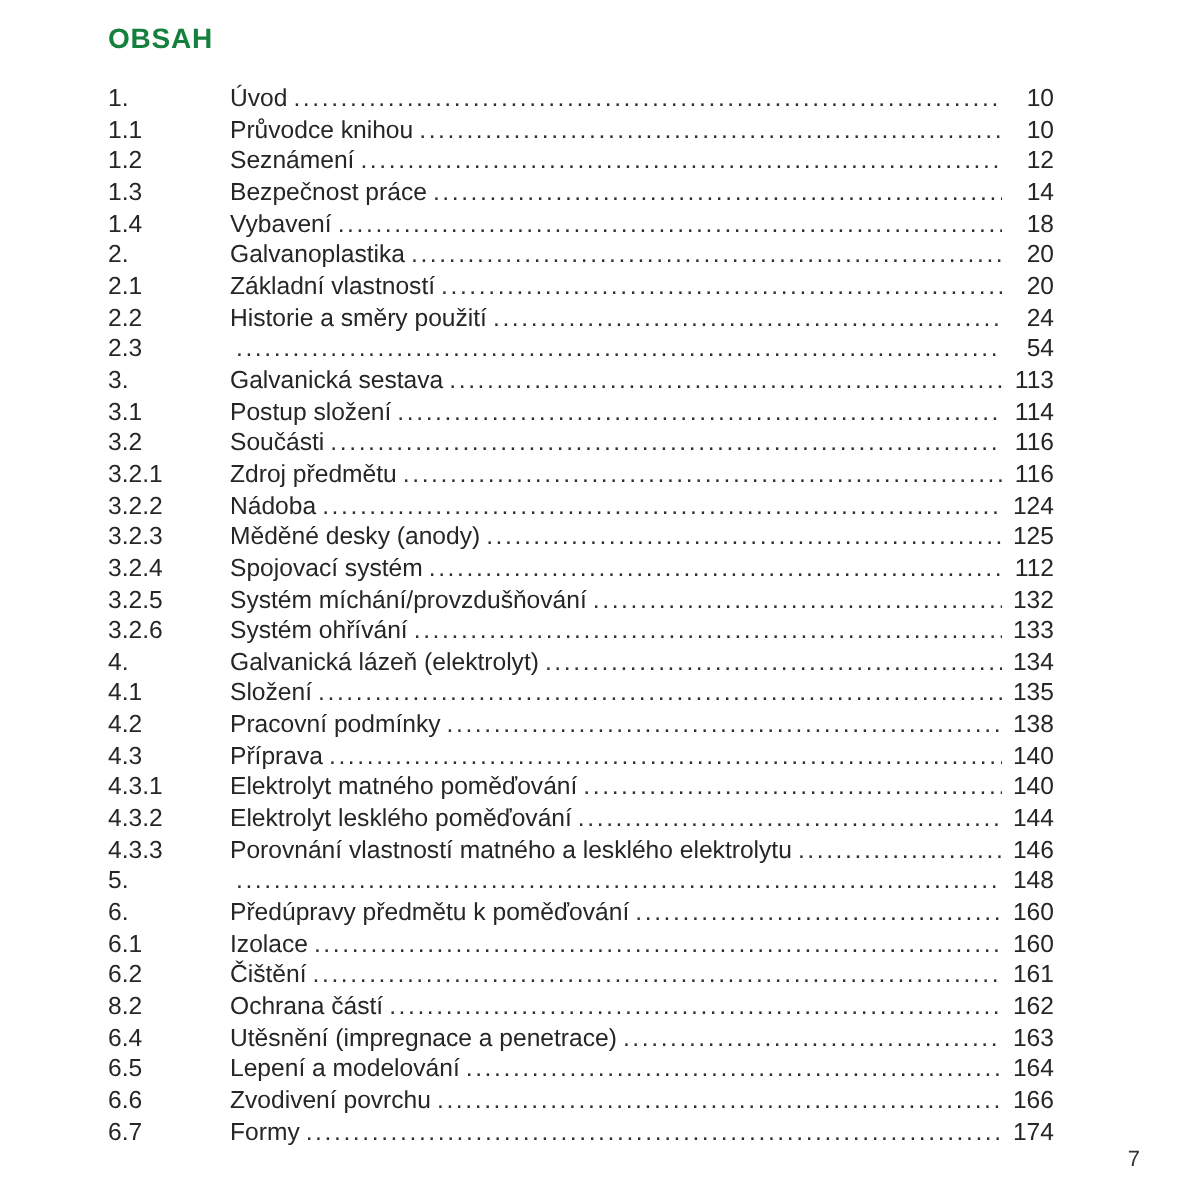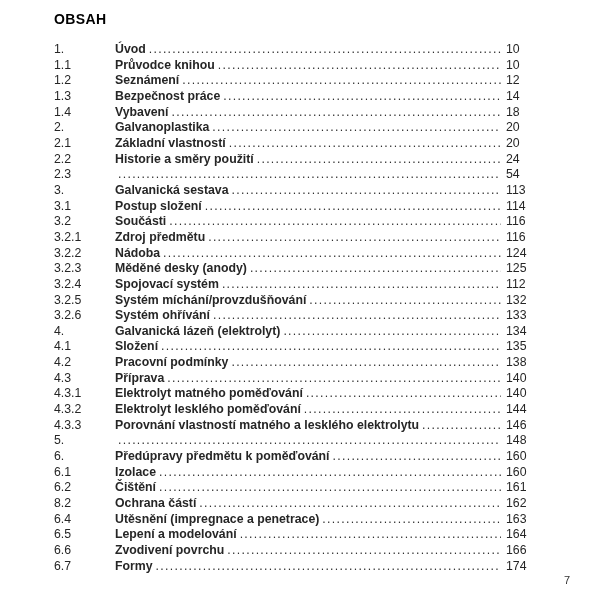--- a/index.html
+++ b/index.html
@@ -15,55 +15,54 @@
     position: absolute;
     inset: 0;
     padding: 12px 73px 0 54px;
     box-sizing: border-box;
   }
   .heading {
     margin: 0;
     font-size: 14px;
     line-height: 14px;
     font-weight: bold;
-    color: #000000;
+    color: #15803d;
     letter-spacing: 0.4px;
   }
   .toc {
     margin-top: 16px;
   }
   .row {
     display: flex;
     align-items: baseline;
     height: 15.66px;
     font-size: 12.3px;
     line-height: 15.66px;
     white-space: nowrap;
   }
   .num {
     flex: 0 0 61px;
   }
   .title {
     flex: 0 0 auto;
-    font-weight: bold;
   }
   .dots {
     flex: 1 1 0;
     overflow: hidden;
     margin-left: 3px;
     color: #2e2e2e;
   }
   .dots::after {
     content: "...................................................................................................................................................";
     letter-spacing: 1.3px;
   }
   .pg {
     flex: 0 0 auto;
     min-width: 21px;
-    text-align: left;
+    text-align: right;
     padding-left: 5px;
   }
   .folio {
     position: absolute;
     top: 574px;
     right: 30px;
     font-size: 11px;
     line-height: 12px;
     color: #333333;
   }

